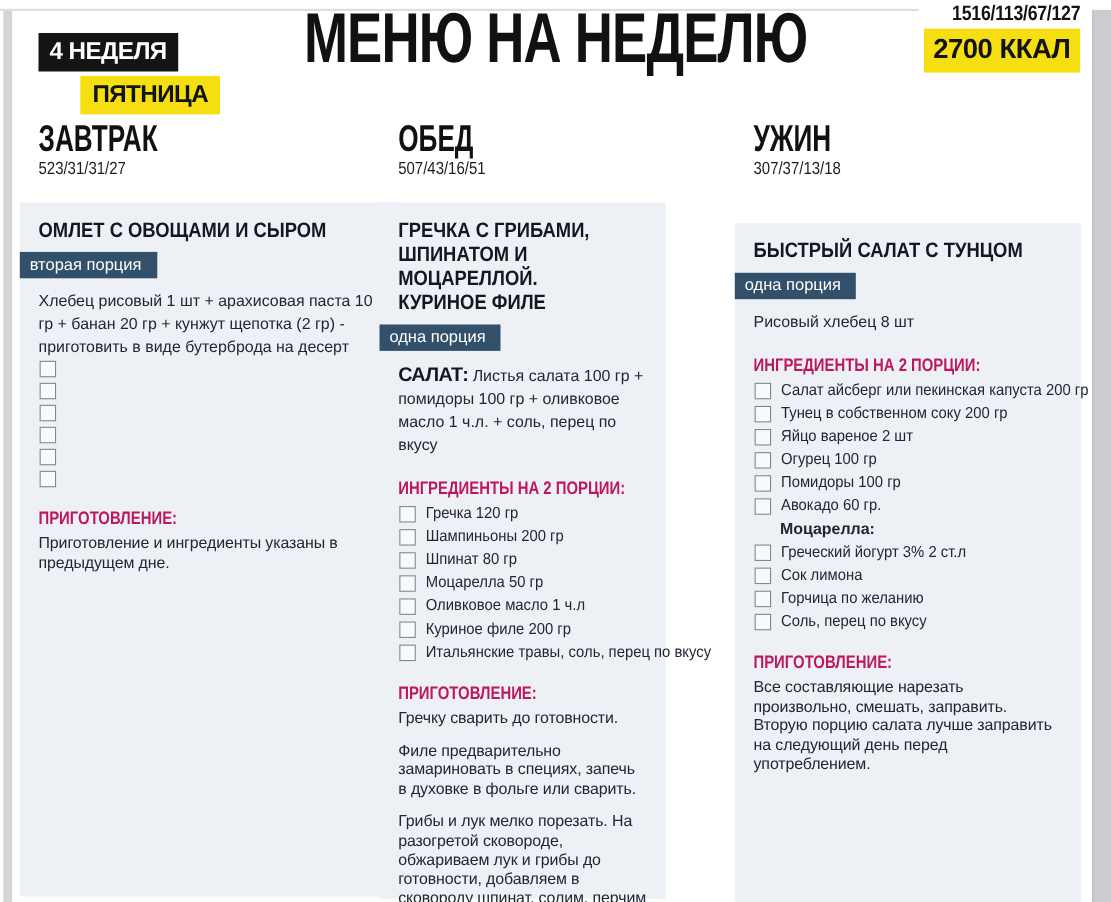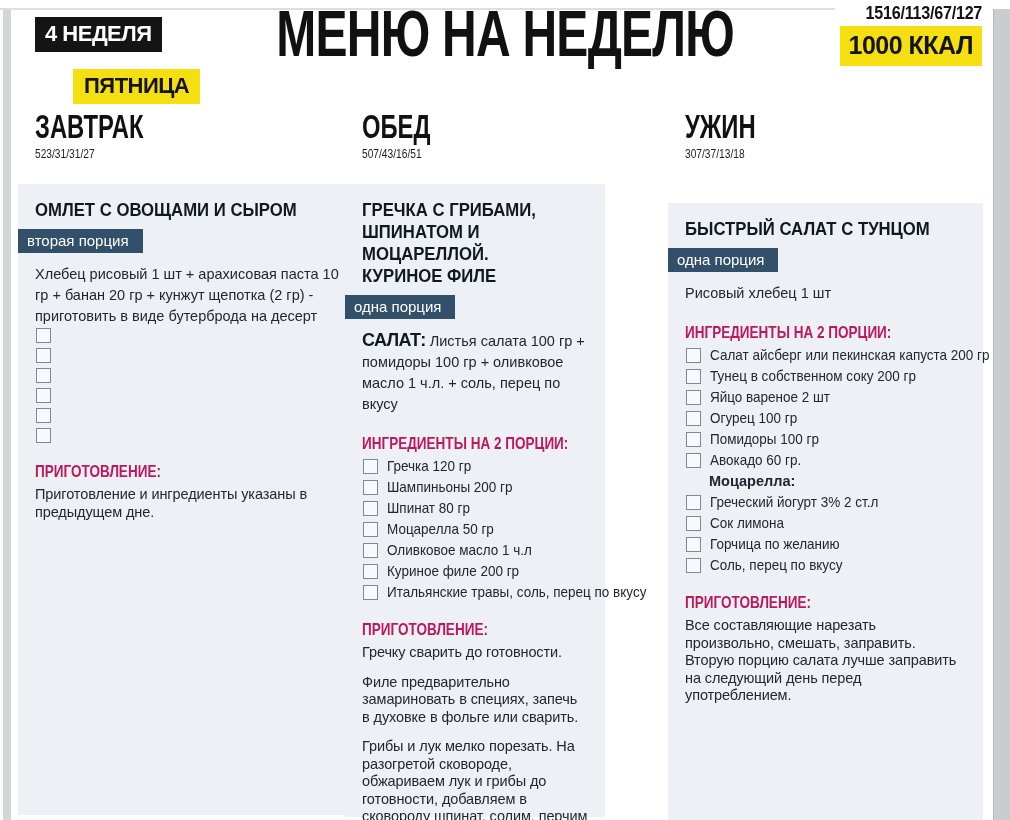--- a/index.html
+++ b/index.html
@@ -12,38 +12,38 @@
   .left-strip{position:absolute;left:3px;top:10px;width:8px;bottom:0;background:#d3d5d7;}
   .right-strip{position:absolute;right:0;top:9px;width:17px;bottom:0;background:#cacccf;border-left:1px solid #b7b9bc;box-sizing:border-box;}
 
   
   .sq{display:inline-block;transform-origin:left bottom;}
   .sq70{transform:scaleX(.70);} .sq75{transform:scaleX(.75);transform-origin:center bottom;}
   .sq82{transform:scaleX(.82);} .sq85{transform:scaleX(.85);} .sq88{transform:scaleX(.88);}
   .or{transform-origin:right bottom;}
 
   
-  .hdr-left{position:absolute;left:35px;top:17px;}
+  .hdr-left{position:absolute;left:35px;top:30px;}
   .tag{display:inline-block;font-weight:700;letter-spacing:-0.5px;line-height:1;}
   .tag-black{background:#141414;color:#ffffff;font-size:22px;padding:6px 10px 7px;}
   .tag-yellow{background:#f5df10;color:#131313;}
   .day-tag{position:absolute;left:73px;top:69px;font-size:22px;padding:6px 11px 7px;}
   .main-title{position:absolute;left:0;right:0;top:2px;margin:0;text-align:center;
     font-size:64px;line-height:64px;font-weight:700;color:#111111;letter-spacing:-1px;white-space:nowrap;}
   .hdr-right{position:absolute;right:28px;top:2px;text-align:right;}
   .totals{font-weight:700;font-size:19px;line-height:22px;color:#131313;letter-spacing:-0.3px;}
   .kcal-tag{font-size:25px;padding:7px 9px 8px;margin-top:2px;}
 
   
   .column{position:absolute;top:108px;}
   .col-0{left:18px;width:348px;}
   .col-1{left:345px;width:260px;}
   .col-2{left:668px;width:315px;}
   .meal-name{margin:0 0 0 17px;font-size:34px;line-height:36px;font-weight:700;color:#111111;white-space:nowrap;}
-  .meal-macros{margin:1px 0 0 17px;font-size:12px;line-height:18px;font-weight:400;color:#1d1d1d;white-space:nowrap;}
+  .meal-macros{margin:1px 0 0 17px;font-size:16px;line-height:18px;font-weight:400;color:#1d1d1d;white-space:nowrap;}
 
   .card{margin-top:21px;background:#edf1f5;padding:15px 17px 17px;box-sizing:border-box;}
   .c0{height:631px;} .c1{height:633px;} .c2{height:738px;margin-top:40px;}
 
   .dish-title{margin:0;font-size:19px;line-height:22px;font-weight:700;color:#101820;}
   .badge{display:inline-block;background:#33506b;color:#ffffff;font-size:15px;line-height:1;
     padding:4px 14px 5px 9px;margin:8px 0 2px -17px;}
   .body-p{font-size:14.5px;line-height:21px;margin:9px 0 0;}
   .salad-label{font-weight:700;font-size:18px;letter-spacing:-0.6px;color:#101820;}
 
@@ -74,21 +74,21 @@
     <span>ПЯТНИЦА</span>
   </div>
   <h1 class="main-title">
     <span class="sq sq75">МЕНЮ НА НЕДЕЛЮ</span>
   </h1>
   <div class="hdr-right">
     <div class="totals">
       <span class="sq sq85 or">1516/113/67/127</span>
     </div>
     <div class="tag tag-yellow kcal-tag">
-      <span>1000 ККАЛ</span>
+      <span>2700 ККАЛ</span>
     </div>
   </div>
 
   <section class="column col-0">
     <h2 class="meal-name">
       <span class="sq sq70">ЗАВТРАК</span>
     </h2>
     <div class="meal-macros">
       <span class="sq sq85">523/31/31/27</span>
     </div>
@@ -204,21 +204,21 @@
     <div class="meal-macros">
       <span class="sq sq85">307/37/13/18</span>
     </div>
     <div class="card c2">
       <h3 class="dish-title">
         <span class="sq sq88">БЫСТРЫЙ САЛАТ С ТУНЦОМ</span>
       </h3>
       <div class="badge">
         <span>одна порция</span>
       </div>
-      <p class="body-p">Рисовый хлебец 1 шт</p>
+      <p class="body-p">Рисовый хлебец 8 шт</p>
       <h4 class="sec">
         <span class="sq sq82">ИНГРЕДИЕНТЫ НА 2 ПОРЦИИ:</span>
       </h4>
       <div class="chk-list">
           <div class="chk-row">
             <span class="cb"></span>
             <span class="chk-label">Салат айсберг или пекинская капуста 200 гр</span>
           </div>
           <div class="chk-row">
             <span class="cb"></span>

